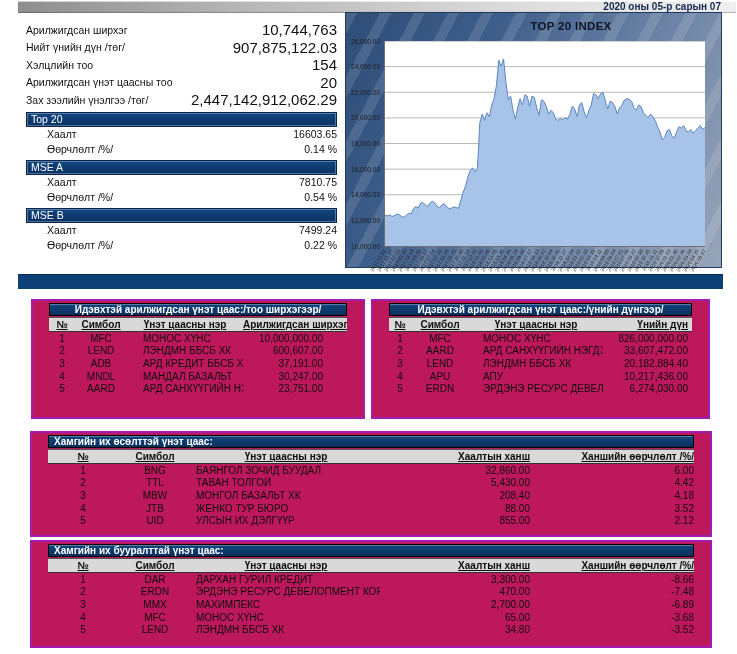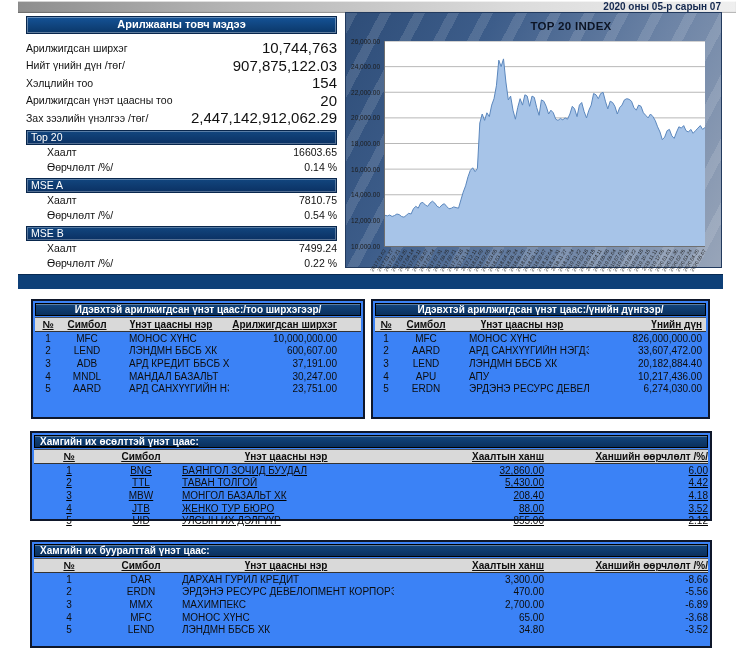--- a/index.html
+++ b/index.html
@@ -40,24 +40,24 @@
   .plot svg{display:block;}
   .ylab{position:absolute;left:0;width:34px;text-align:right;font-size:6.5px;color:#1c1c1c;}
   .xlab{position:absolute;top:235px;font-size:5px;color:#222;white-space:nowrap;
     transform-origin:100% 0;transform:rotate(-58deg);}
 
   
   .band{position:absolute;left:18px;top:274px;width:705px;height:15px;background:#0e4078;
     border-top:1px solid #082a52;box-sizing:border-box;}
 
   
-  .tbl{position:absolute;background:#3b82f6;border:2px solid #0f172a;box-sizing:border-box;padding:2px 2px 0;}
+  .tbl{position:absolute;background:#be185d;border:2px solid #a21caf;box-sizing:border-box;padding:2px 16px 0;}
   .t-vol{left:31px;top:299px;width:334px;height:120px;}
   .t-val{left:371px;top:299px;width:339px;height:120px;}
-  .t-gain{left:30px;top:431px;width:682px;height:90px;text-decoration:underline;}
+  .t-gain{left:30px;top:431px;width:682px;height:106px;}
   .t-lose{left:30px;top:540px;width:682px;height:108px;}
   .t-title{height:13px;box-sizing:border-box;background:linear-gradient(#12467f,#0a2f5c);
     border:1px solid #000;box-shadow:inset 0 1px 0 rgba(255,255,255,.3);
     color:#fff;font-size:10px;font-weight:bold;line-height:11px;}
   .t-title.center{text-align:center;}
   .t-title.left{padding-left:5px;}
   table.grid{border-collapse:collapse;width:100%;table-layout:fixed;margin-top:1px;}
   .grid th{background:#d9d9d9;font-size:10px;font-weight:bold;text-decoration:underline;color:#0d0d0d;
     border-top:1px solid #555;border-bottom:1.5px solid #333;height:13px;padding:0;
     white-space:nowrap;overflow:hidden;}
@@ -77,21 +77,20 @@
 </head>
 <body>
 
 <div class="page">
 
   <div class="top-bar">
     <span>2020 оны 05-р сарын 07</span>
   </div>
 
   <div class="summary">
-    <div class="sum-title">Арилжааны товч мэдээ</div>
     <div class="sum-rows">
       <div class="sum-row">
         <span class="sum-lab">Арилжигдсан ширхэг</span>
         <span class="sum-val">10,744,763</span>
       </div>
       <div class="sum-row">
         <span class="sum-lab">Нийт үнийн дүн /төг/</span>
         <span class="sum-val">907,875,122.03</span>
       </div>
       <div class="sum-row">
@@ -405,21 +404,21 @@
             <td class="c-sym">DAR</td>
             <td class="c-name">ДАРХАН ГУРИЛ КРЕДИТ</td>
             <td class="c-close">3,300.00</td>
             <td class="c-chg">-8.66</td>
           </tr>
           <tr>
             <td class="c-no">2</td>
             <td class="c-sym">ERDN</td>
             <td class="c-name">ЭРДЭНЭ РЕСУРС ДЕВЕЛОПМЕНТ КОРПОРЭЙ</td>
             <td class="c-close">470.00</td>
-            <td class="c-chg">-5.56</td>
+            <td class="c-chg">-7.48</td>
           </tr>
           <tr>
             <td class="c-no">3</td>
             <td class="c-sym">MMX</td>
             <td class="c-name">МАХИМПЕКС</td>
             <td class="c-close">2,700.00</td>
             <td class="c-chg">-6.89</td>
           </tr>
           <tr>
             <td class="c-no">4</td>

